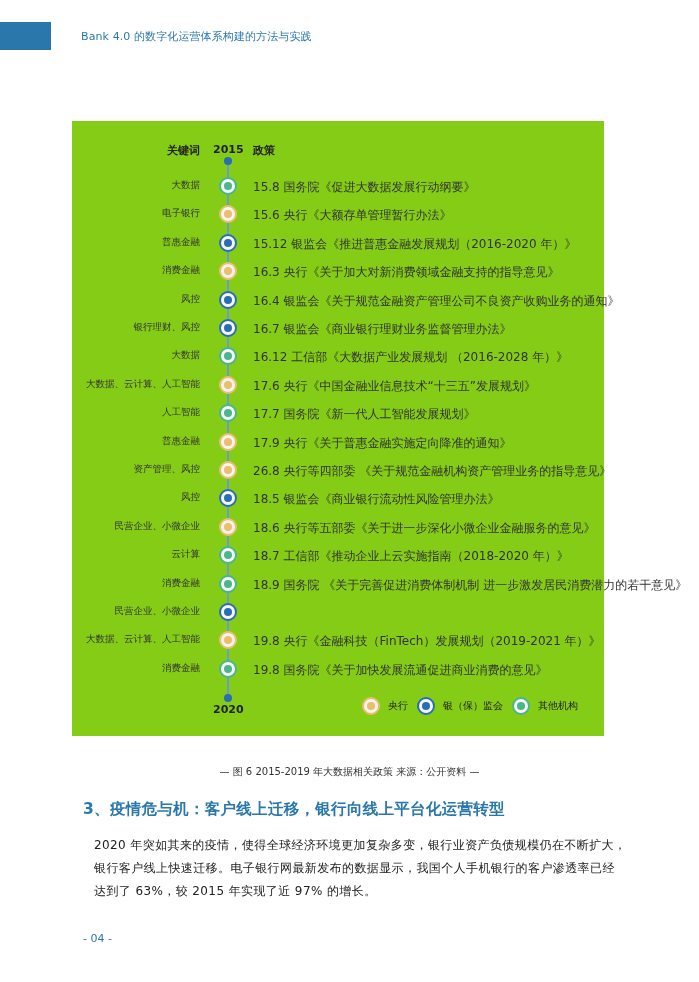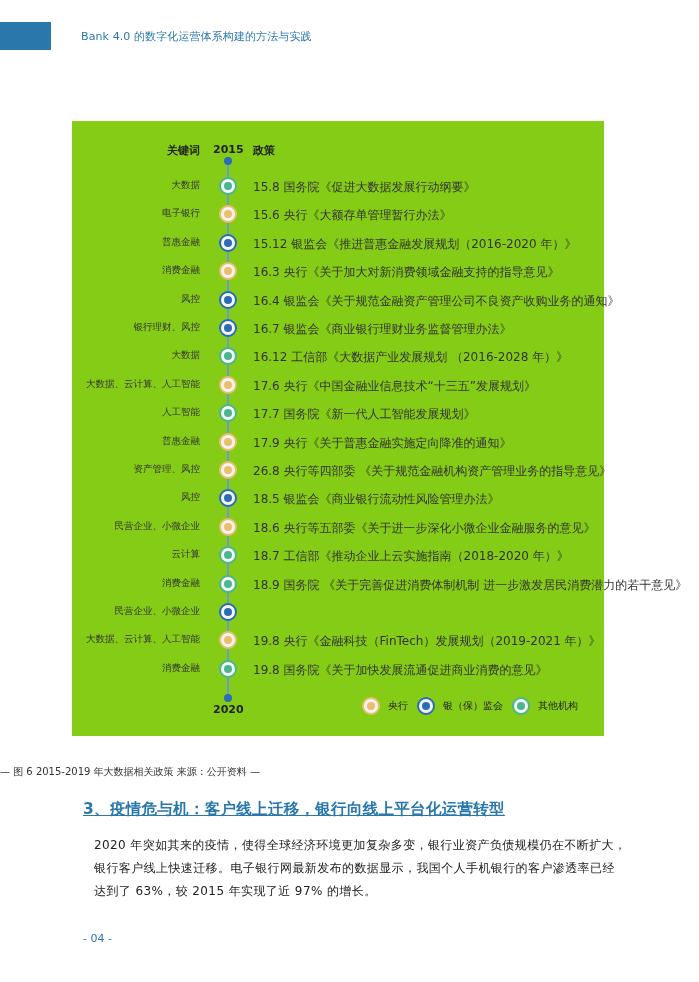--- a/index.html
+++ b/index.html
@@ -31,23 +31,23 @@
   .c-pboc { color: #ecbd6a; border-color: #ecbd6a !important; }
   .c-cbrc { color: #2a6db5; border-color: #2a6db5 !important; }
   .c-other { color: #4bb58f; border-color: #4bb58f !important; }
 
   .legend { position: absolute; left: 290px; top: 576px; display: flex; align-items: center; }
   .legend-item { display: flex; align-items: center; margin-right: 9px; }
   .legend-item .marker { position: relative; width: 18px; height: 18px; border-radius: 50%; border: 2px solid; background: #f5f5f5; margin-right: 8px; }
   .legend-item .marker::after { content: ""; position: absolute; left: 3px; top: 3px; width: 8px; height: 8px; border-radius: 50%; background: currentColor; }
   .legend-item .lbl { font-size: 10px; color: #222; text-align: center; }
 
-  .caption { position: absolute; left: 0; width: 699px; top: 765px; text-align: left; font-size: 10px; color: #333; }
+  .caption { position: absolute; left: 0; width: 699px; top: 765px; text-align: center; font-size: 10px; color: #333; }
 
-  .section-title { position: absolute; left: 83px; top: 799px; font-size: 15.5px; font-weight: bold; color: #2a78ab; letter-spacing: 0.3px; text-decoration: underline; }
+  .section-title { position: absolute; left: 83px; top: 799px; font-size: 15.5px; font-weight: bold; color: #2a78ab; letter-spacing: 0.3px; }
 
   .body-text { position: absolute; left: 83px; top: 834px; width: 540px; font-size: 12px; line-height: 23px; color: #222; letter-spacing: 0.4px; }
   .body-text p { white-space: nowrap; margin-left: 11px; }
 
   .page-num { position: absolute; left: 83px; top: 932px; font-size: 11px; color: #2a78ab; }
 </style>
 </head>
 <body>
 
 <div class="header-bar"></div>

